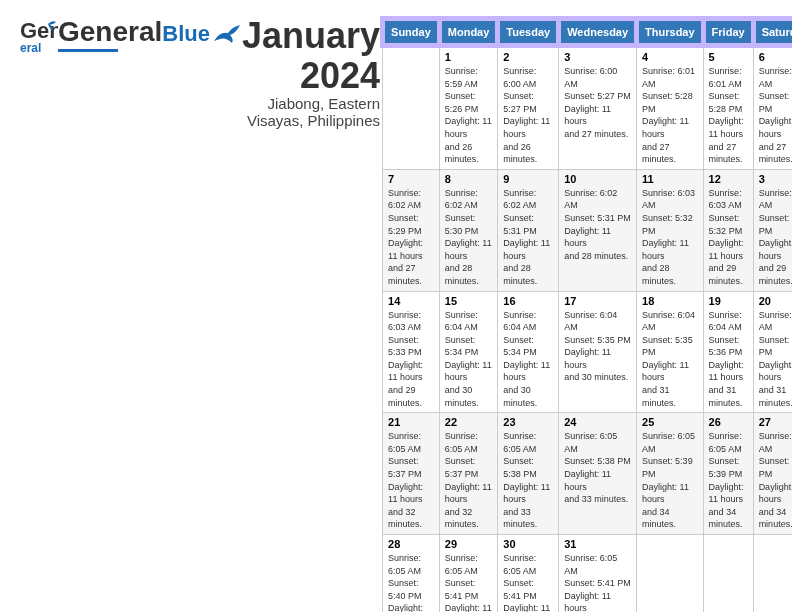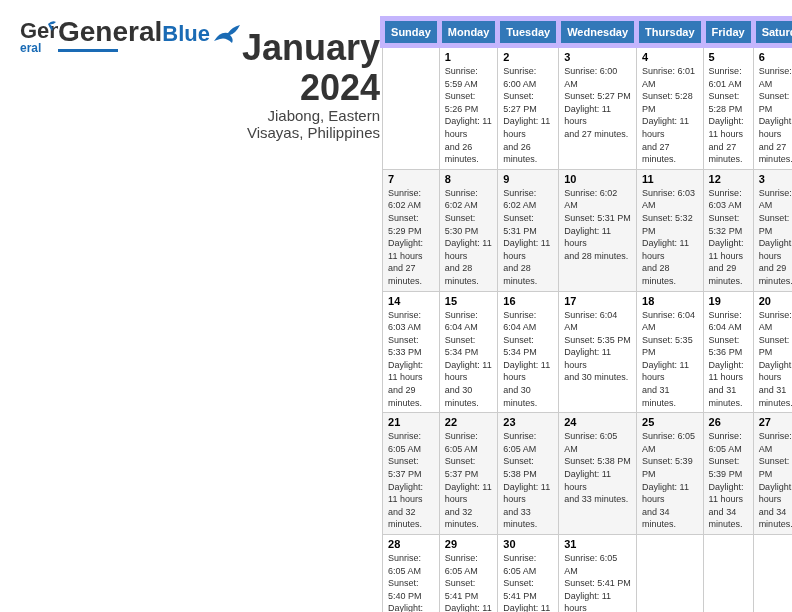--- a/index.html
+++ b/index.html
@@ -18,21 +18,20 @@
       flex-direction: row;
     }
     .header {
       display: flex;
       justify-content: space-between;
       align-items: flex-start;
       margin-bottom: 8px;
     }
     .title-block {
       text-align: right;
-      margin-top: 12px;
     }
     .month-title {
       font-size: 36px;
       font-weight: bold;
       color: #333;
       line-height: 1.1;
     }
     .location {
       font-size: 15px;
       color: #444;

